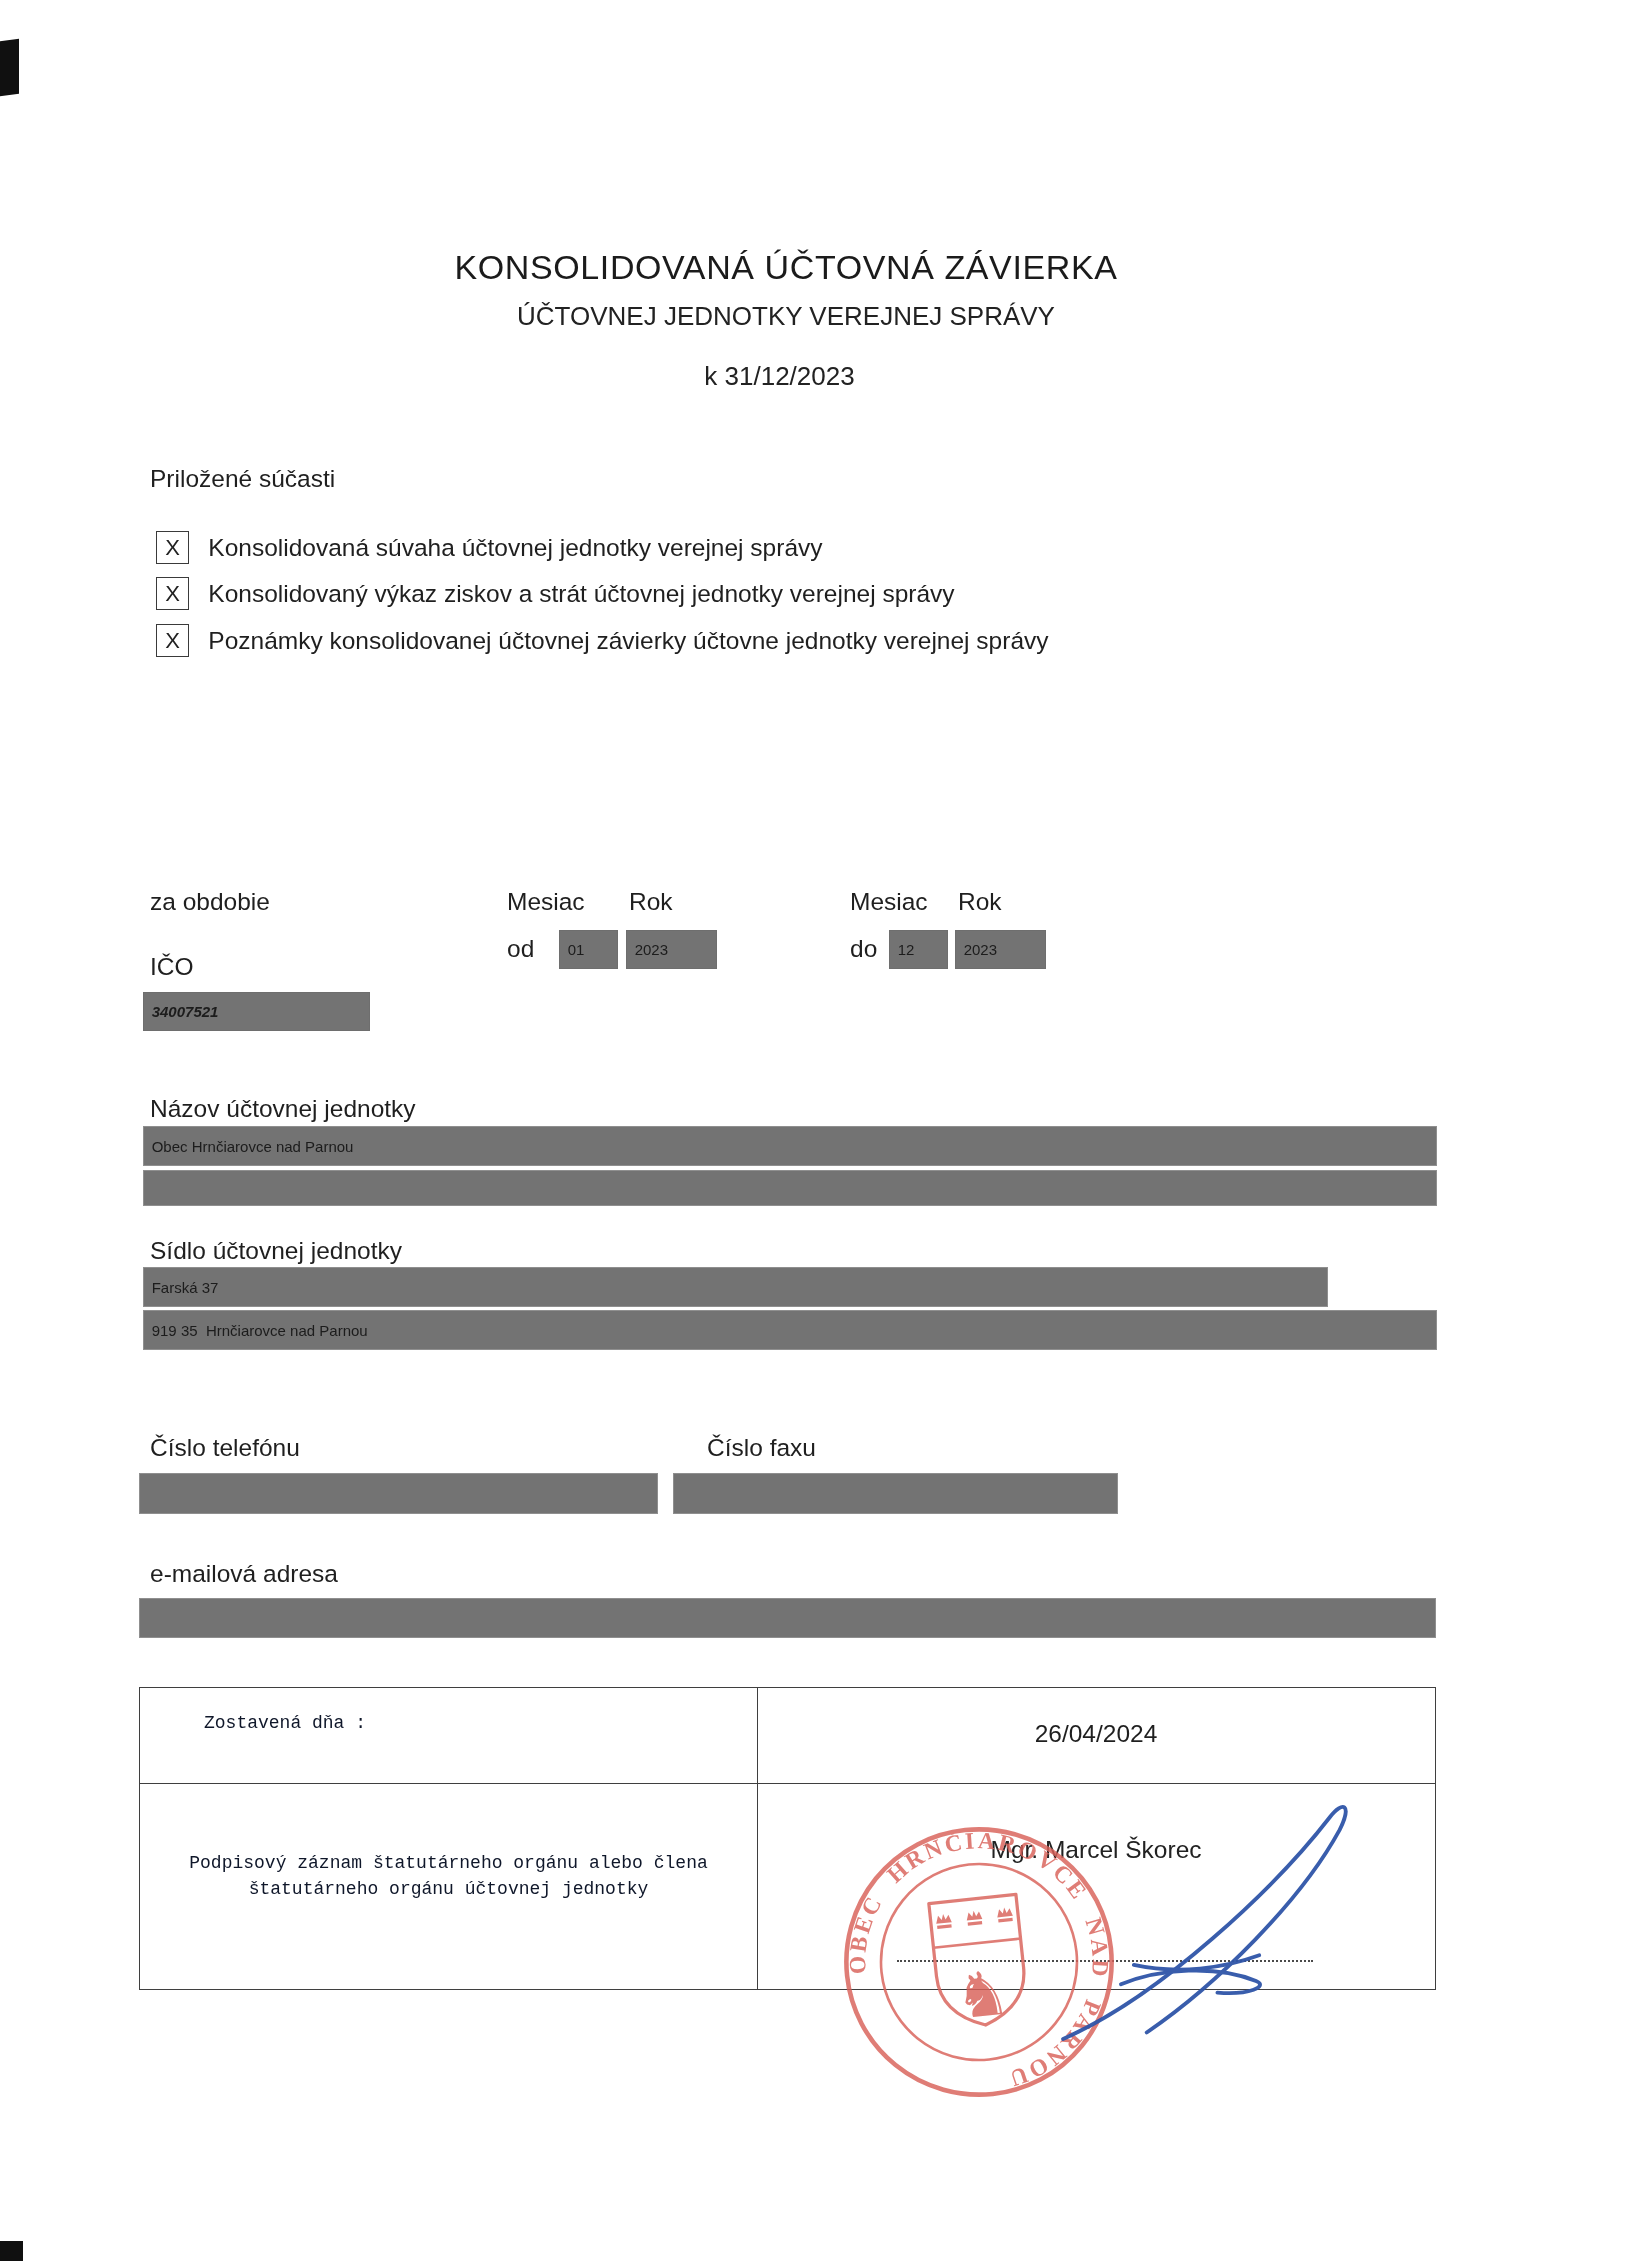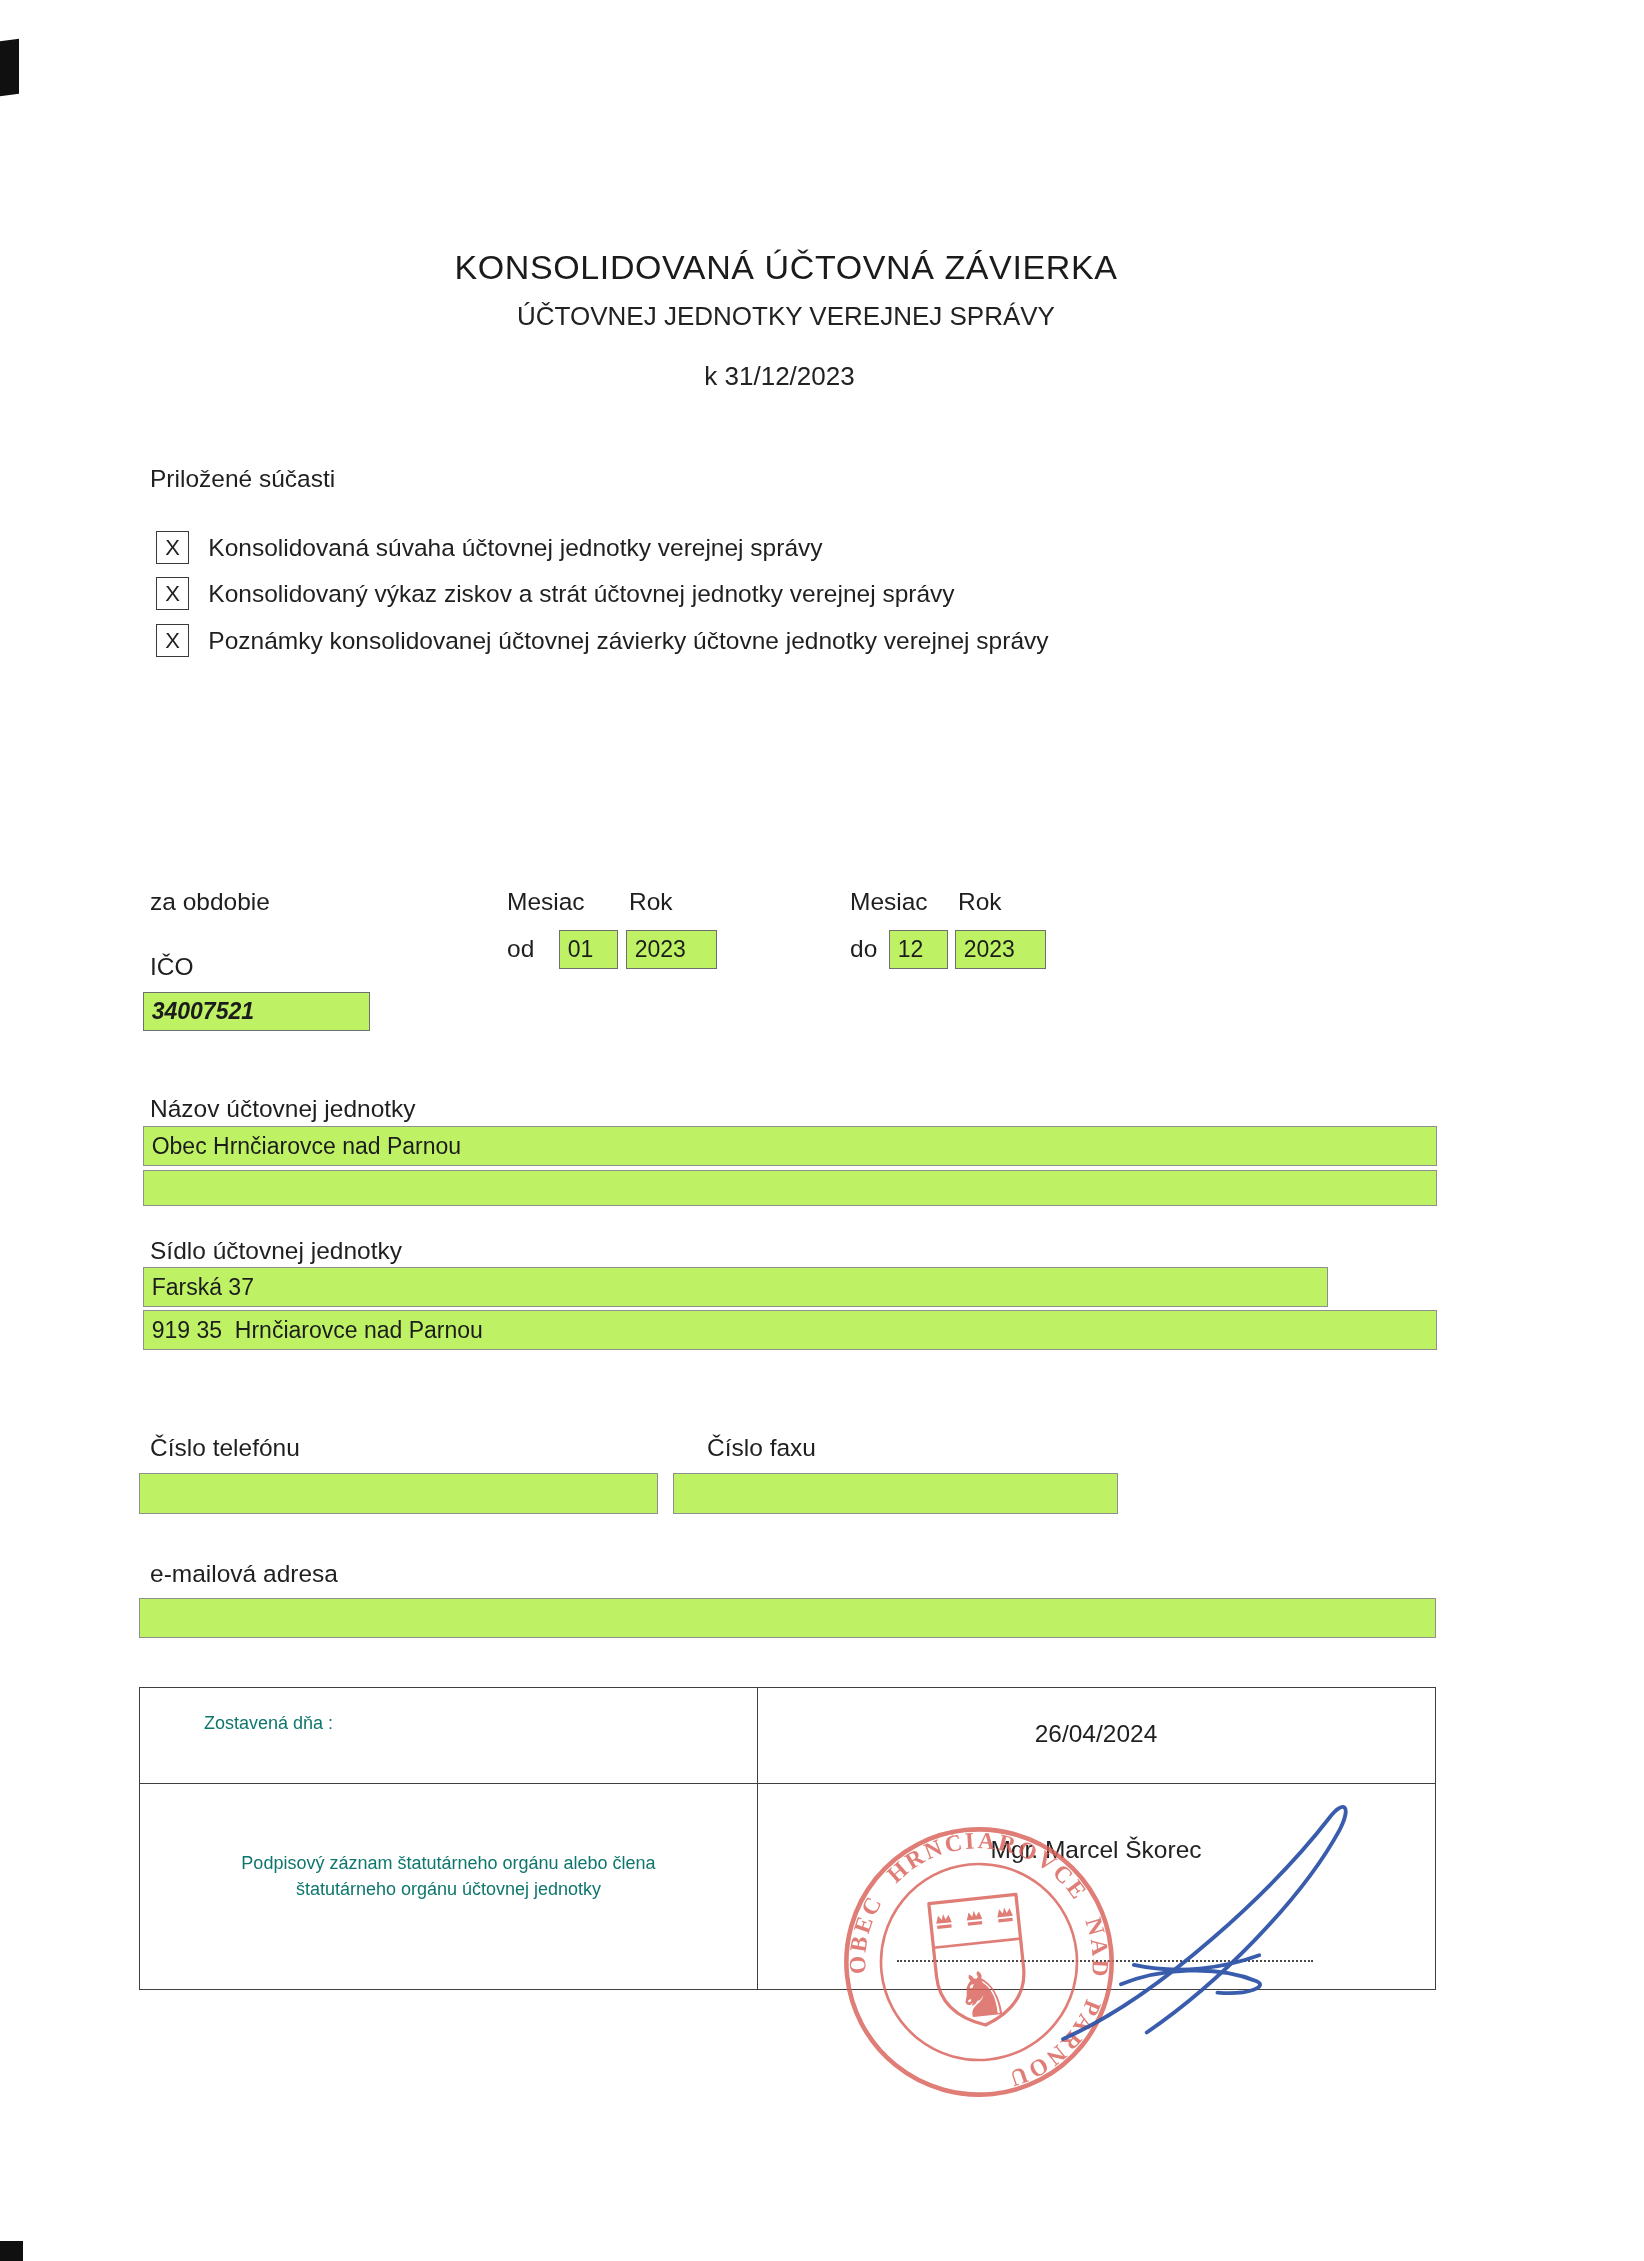--- a/index.html
+++ b/index.html
@@ -10,31 +10,31 @@
     font-family:"Liberation Sans", sans-serif;
     color:#1f1f1f;
     overflow:hidden;
   }
   .abs{position:absolute;}
   .center{text-align:center;}
   .title{font-size:34px;letter-spacing:0.6px;color:#1b1b1b;}
   .subtitle{font-size:26px;color:#222;}
   .dateline{font-size:26px;color:#222;}
   .lbl{font-size:24.5px;color:#1f1f1f;white-space:pre;}
-  .small-lbl{font-size:18px;color:#0f766e;}
+  .small-lbl{font-size:18px;color:#0f172a;font-family:Liberation Mono, monospace;}
   .chk-row{display:flex;align-items:center;gap:19.3px;}
   .checkbox{
     width:31px;height:31px;
     border:1.9px solid #3a3a3a;
     display:flex;align-items:center;justify-content:center;
     font-size:22px;color:#222;background:#fff;flex:0 0 auto;
   }
   .field-box{
-    border:1.3px solid #8f8f8f;background:#bef264;
-    font-size:23px;color:#1c1c1c;
+    border:1.3px solid #8f8f8f;background:#737373;
+    font-size:15px;color:#1c1c1c;
     display:flex;align-items:center;
     padding:0 7.7px;white-space:pre;
     box-sizing:border-box;
   }
   .field-box.dark{border-color:#6e6e6e;}
   .bold{font-weight:bold;}
   .ftable{
     border:1.9px solid #3f3f3f;background:transparent;box-sizing:border-box;
   }
   .vline{position:absolute;top:0;bottom:0;border-left:1.9px solid #3f3f3f;}

